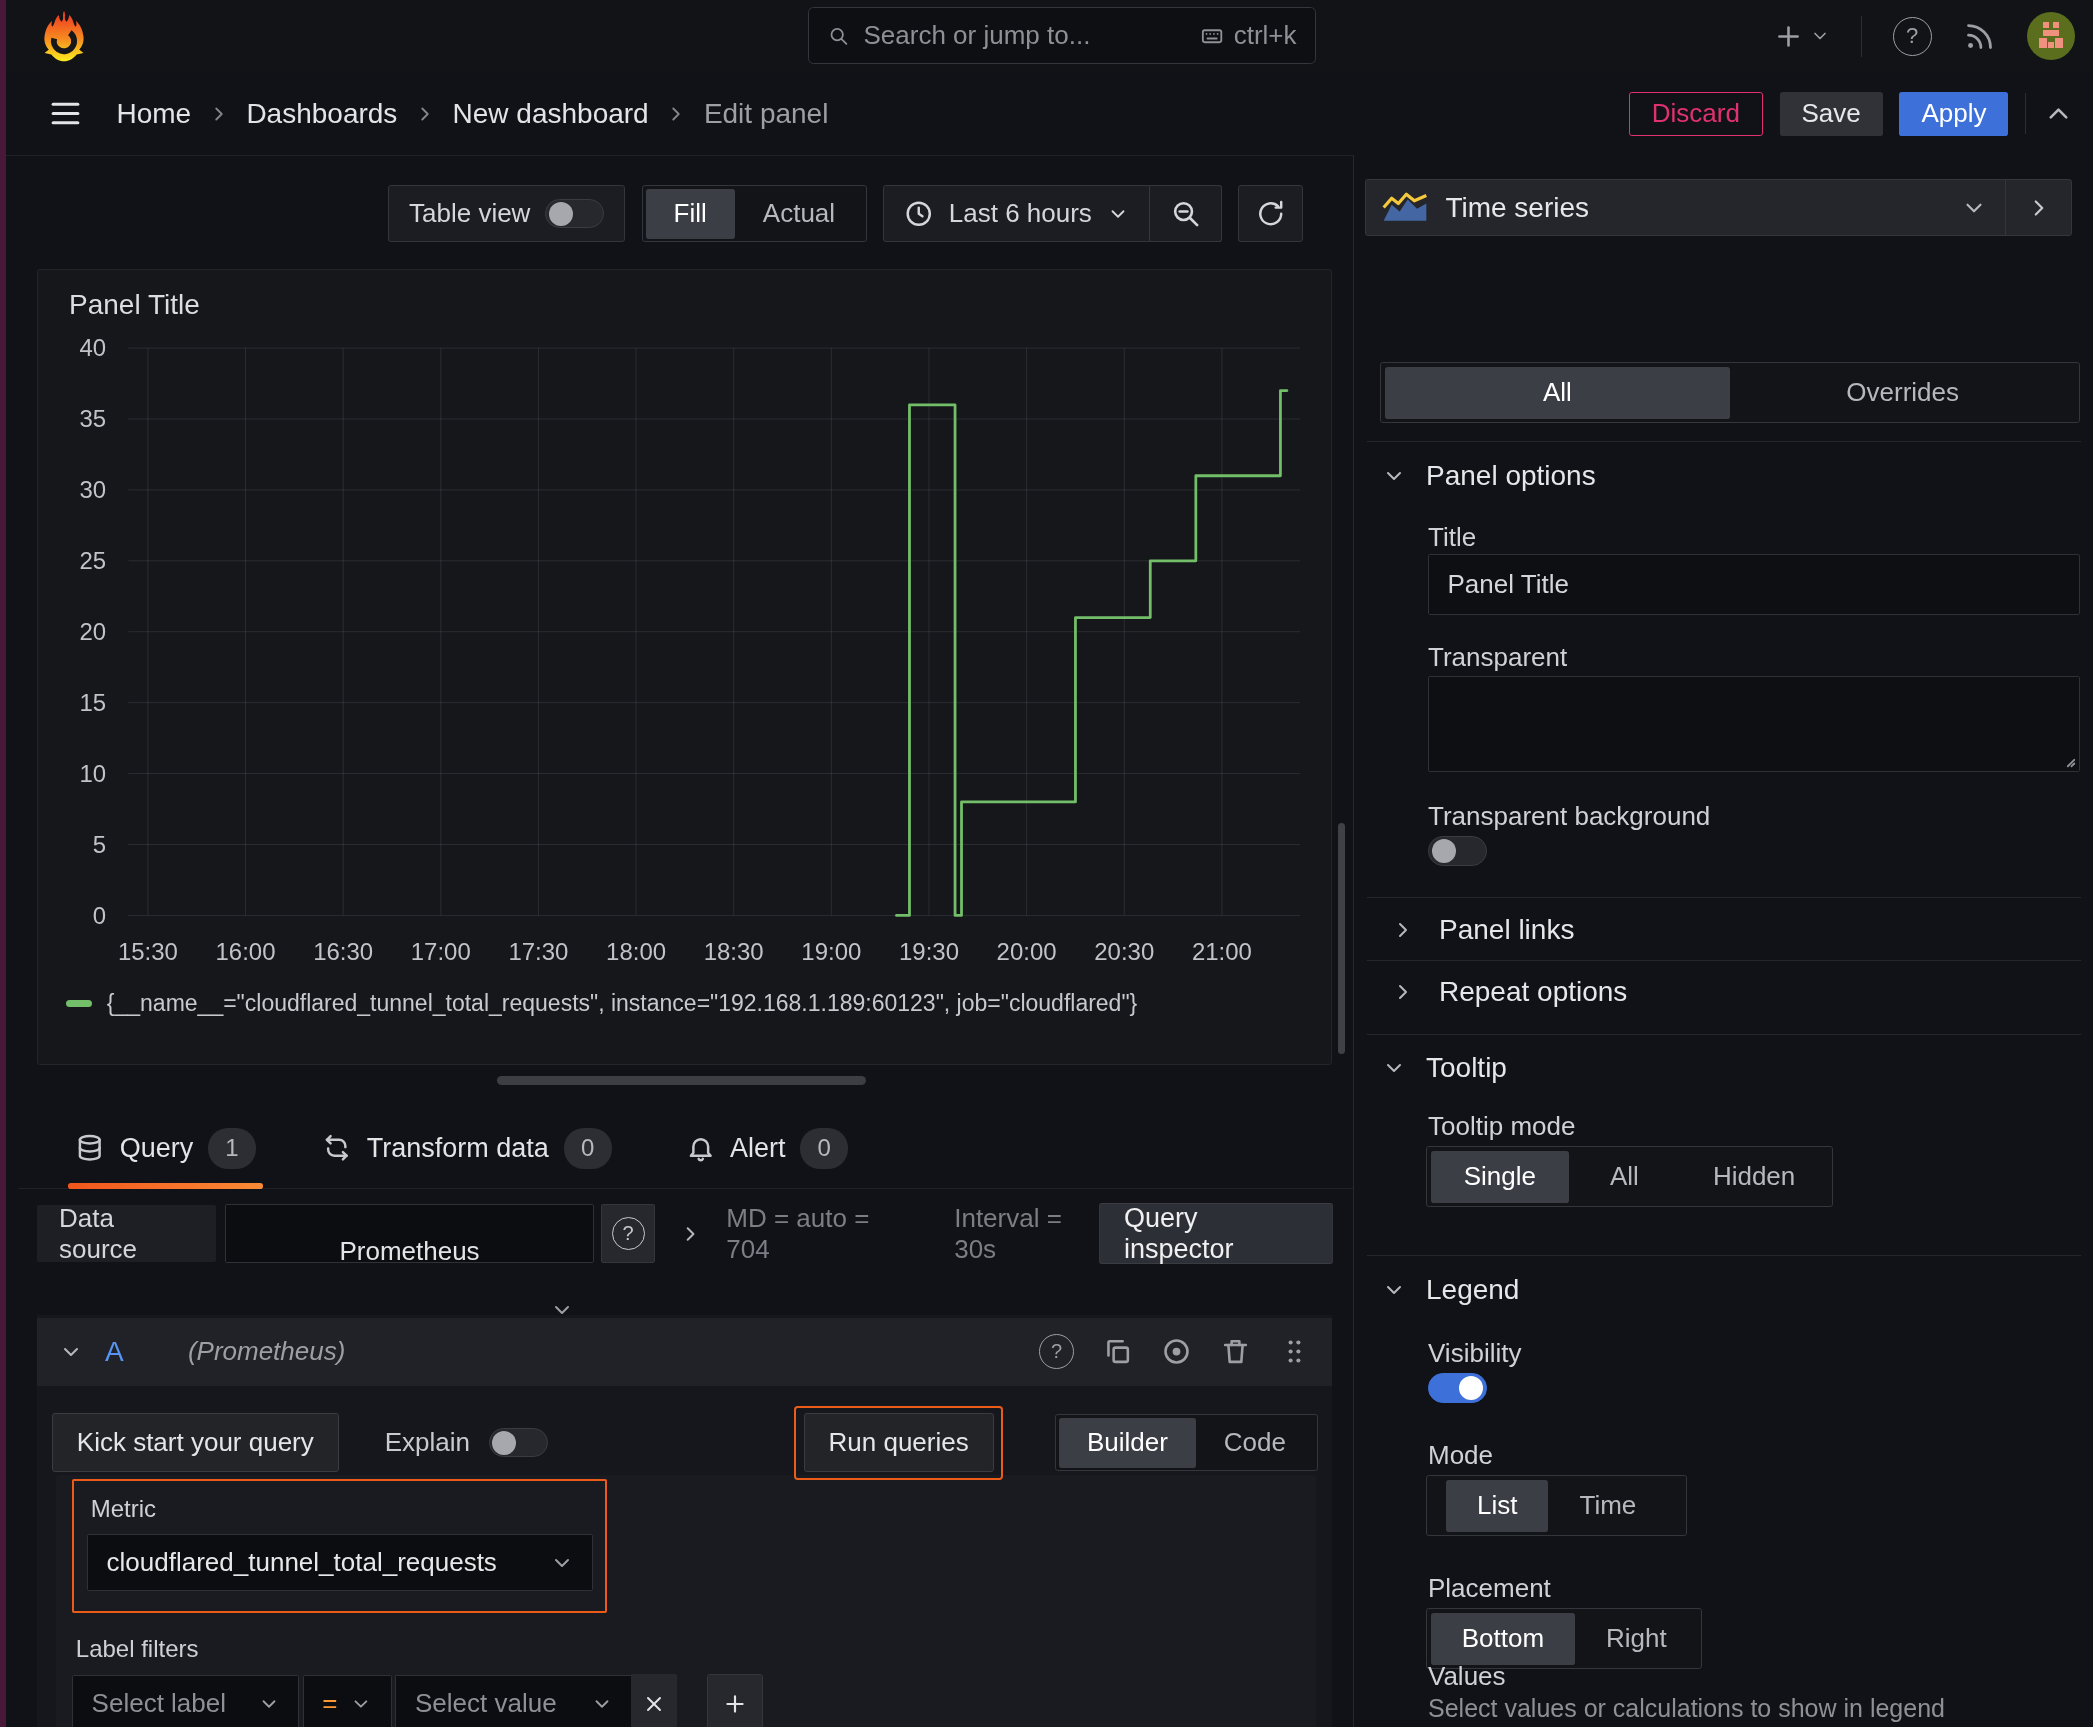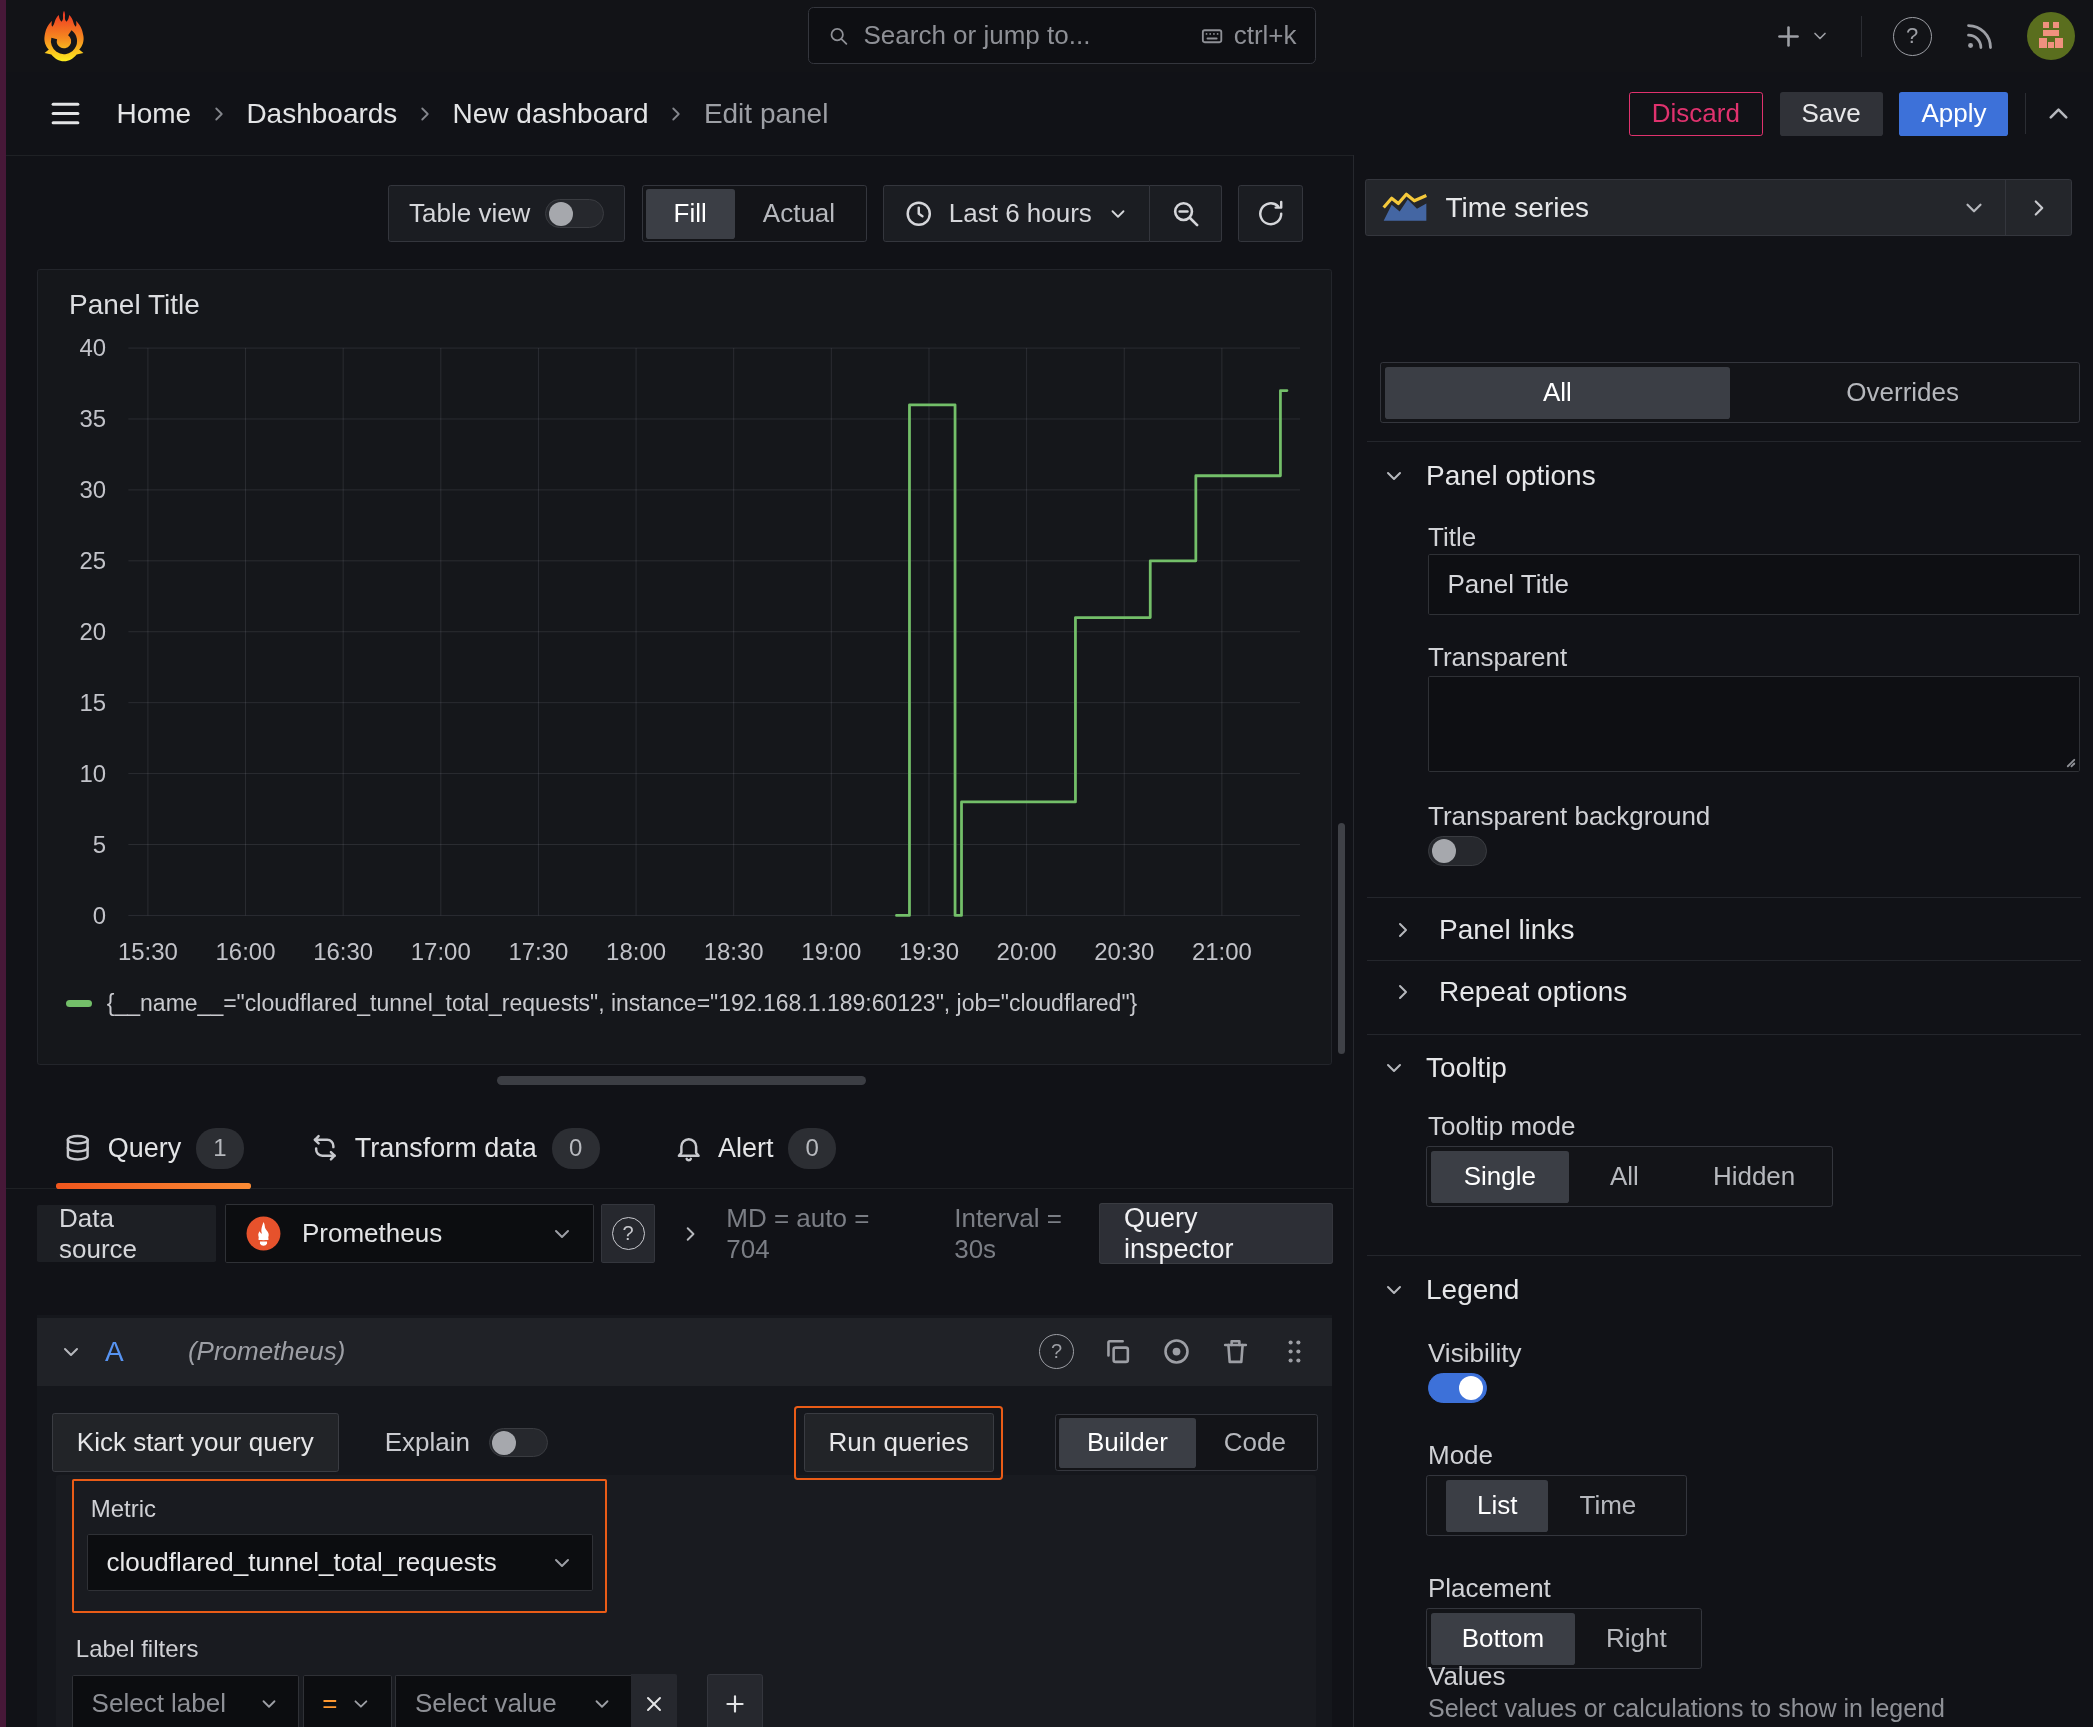--- a/index.html
+++ b/index.html
@@ -36,28 +36,28 @@
   .tgl.on{background:var(--blue);border-color:var(--blue);}
   .tgl.on .knob{left:auto;right:2.8px;background:#fff;}
   
   #panel{left:37px;top:269px;width:1295px;height:796px;background:#15171b;border:0.9px solid #23252b;border-radius:2.8px;box-sizing:border-box;}
   #panel-title{position:absolute;left:31px;top:18.5px;font-size:28px;color:#dcdde0;}
   #legend-row{position:absolute;left:28px;top:720px;display:flex;align-items:center;gap:14.8px;font-size:23px;color:#c8c9ce;}
   .swatch{width:26px;height:7.4px;border-radius:3.7px;background:var(--green);}
   #dragpill{left:497px;top:1076px;width:369px;height:9.2px;border-radius:4.6px;background:#3c3e44;}
   #vscroll{left:1338px;top:823px;width:7.4px;height:231px;border-radius:3.7px;background:#3f4147;}
   
-  #tabsrow{left:6px;top:1108px;width:1347px;height:81px;display:flex;align-items:center;border-bottom:0.9px solid #1f2125;box-sizing:border-box;}
+  #tabsrow{left:18px;top:1108px;width:1347px;height:81px;display:flex;align-items:center;border-bottom:0.9px solid #1f2125;box-sizing:border-box;}
   .qtab{display:flex;align-items:center;gap:14.8px;height:100%;position:relative;color:#e3e4e6;font-size:27px;}
   .qtab .cnt{display:inline-flex;align-items:center;justify-content:center;min-width:48px;height:41px;border-radius:20px;background:#2c2e33;color:#b7b9be;font-size:24px;}
   .qtab .under{position:absolute;left:0;right:0;bottom:-0.9px;height:5.5px;border-radius:2.8px;background:linear-gradient(90deg,#f0561d,#fa8b35);}
   
   #dsrow{left:37px;top:1204px;width:1295px;height:59px;display:flex;align-items:center;}
   .dschip{background:#1d1f24;border-radius:1.8px;height:57px;display:flex;align-items:center;padding:0 22px;font-size:26px;color:#d5d6da;}
-  .dsselect{height:57px;background:#0c0d10;border:0.9px solid #2f3136;border-radius:1.8px;display:flex;align-items:center;gap:20px;padding:0 18.5px;margin-left:9.2px;font-size:26px;color:#e3e4e6;}
+  .dsselect{height:57px;background:#0c0d10;border:0.9px solid #2f3136;border-radius:1.8px;display:flex;align-items:center;gap:31px;padding:0 18.5px;margin-left:9.2px;font-size:26px;color:#e3e4e6;flex-direction:column;}
   .sqbtn{width:54px;height:57px;background:#26282e;border:0.9px solid #34363d;border-radius:1.8px;display:flex;align-items:center;justify-content:center;margin-left:7.4px;color:#c8c9ce;}
   .stats{color:#7b7e85;font-size:26px;}
   .btn-inspector{background:#2d2f36;color:#f0f0f2;height:59px;border-radius:1.8px;padding:0 24px;font-size:27px;box-shadow:0 0 0 0.9px #3a3c42;}
   
   #qcard{left:37px;top:1315px;width:1295px;height:413px;background:#15171c;}
   #qhead{position:absolute;left:0;top:2.8px;width:100%;height:68px;background:#202227;display:flex;align-items:center;padding:0 22px;box-sizing:border-box;}
   #qhead .refid{color:#5794f2;font-size:28px;margin:0 9.2px 0 22px;}
   #qhead .refnote{color:#9d9fa5;font-style:italic;font-size:26px;margin-left:55px;}
   .hicons{margin-left:auto;display:flex;align-items:center;gap:28px;color:#9d9fa5;}
   #qtoolbar{position:absolute;left:14.8px;top:85px;width:1266px;height:85px;display:flex;align-items:center;}

